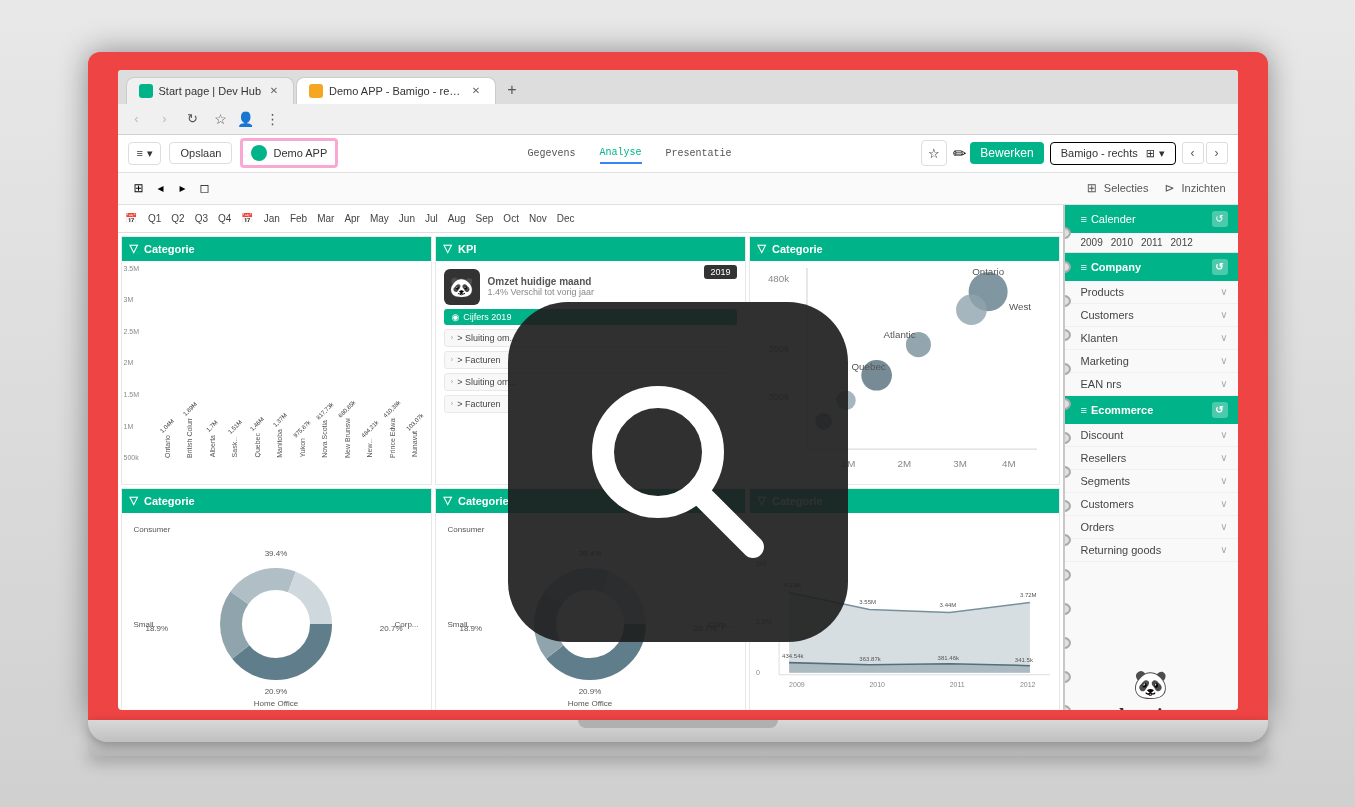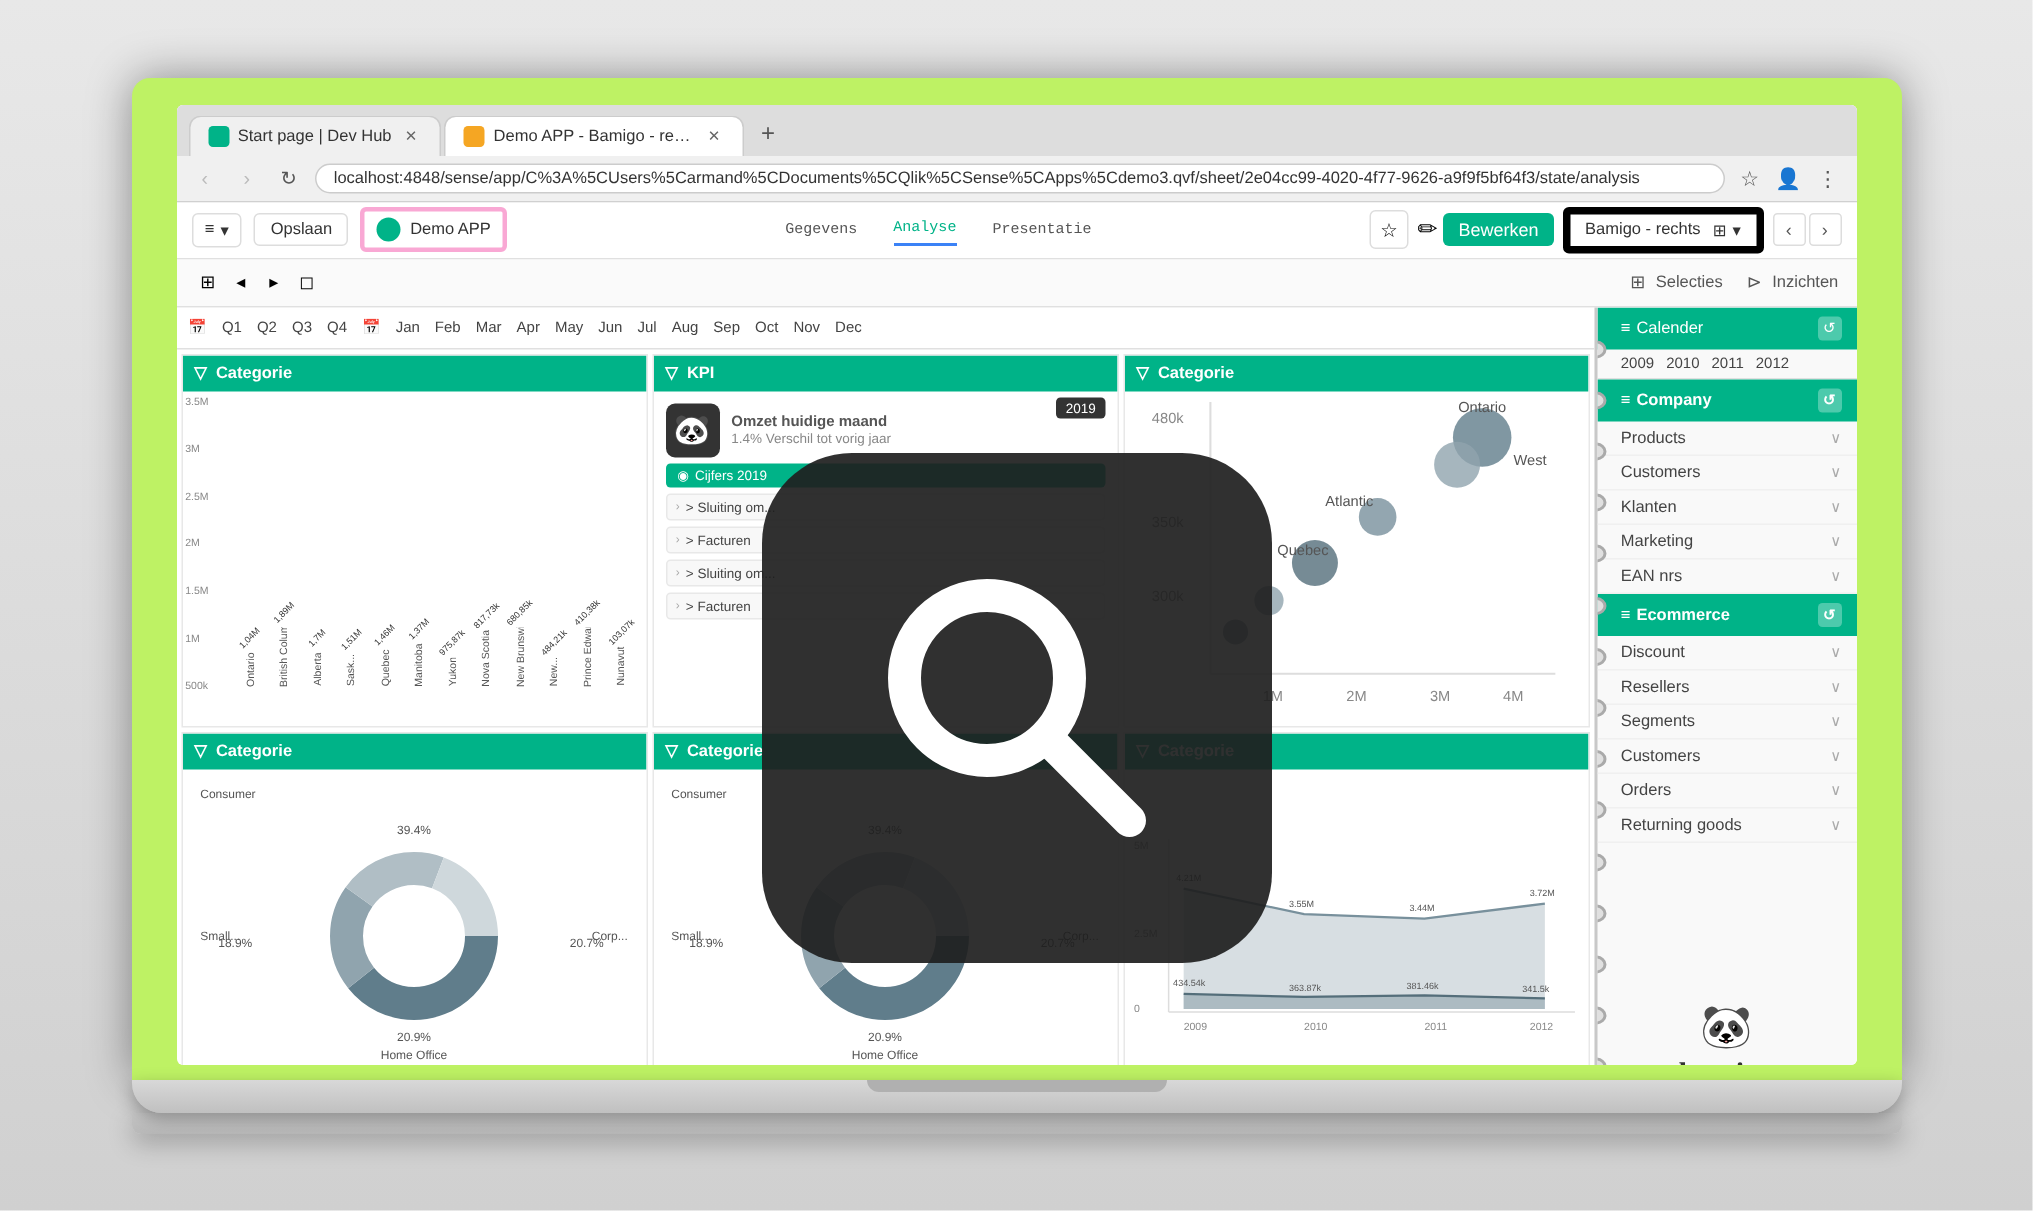--- a/index.html
+++ b/index.html
@@ -13,21 +13,21 @@
       font-family: Arial, sans-serif;
       overflow: hidden;
     }
 
     
     .laptop-shell {
       width: 1180px;
       position: relative;
     }
     .laptop-screen-bezel {
-      background: #bef264;
+      background: #ef4444;
       border-radius: 12px 12px 0 0;
       padding: 18px 30px 10px;
       box-shadow: 0 0 30px rgba(0,0,0,0.4);
     }
     .screen {
       background: #fff;
       border-radius: 4px;
       overflow: hidden;
       width: 100%;
       height: 640px;
@@ -260,21 +260,21 @@
       color: #fff;
       border-radius: 4px;
       cursor: pointer;
       font-size: 12px;
     }
     .toolbar-workspace-btn {
       display: flex;
       align-items: center;
       gap: 4px;
       padding: 4px 10px;
-      border: 5px solid #000000;
+      border: 1px solid #000000;
       border-radius: 4px;
       cursor: pointer;
       font-size: 11px;
       color: #333;
     }
     .toolbar-nav-arrows {
       display: flex;
       gap: 2px;
     }
     .toolbar-nav-arrow {
@@ -638,21 +638,20 @@
             <span class="tab-label">Demo APP - Bamigo - rechts | W...</span>
             <div class="tab-close">✕</div>
           </div>
           <div class="tab-new">+</div>
         </div>
 
         <div class="address-bar-row">
           <div class="nav-btn disabled">‹</div>
           <div class="nav-btn disabled">›</div>
           <div class="nav-btn">↻</div>
-          <div class="address-input">localhost:4848/sense/app/C%3A%5CUsers%5Carmand%5CDocuments%5CQlik%5CSense%5CApps%5Cdemo3.qvf/sheet/2e04cc99-4020-4f77-9626-a9f9f5bf64f3/state/analysis</div>
           <div class="browser-actions">
             <div class="browser-action-btn">☆</div>
             <div class="browser-action-btn">👤</div>
             <div class="browser-action-btn">⋮</div>
           </div>
         </div>
       </div>
 
       <div class="app-toolbar">
         <div class="toolbar-menu-btn">

